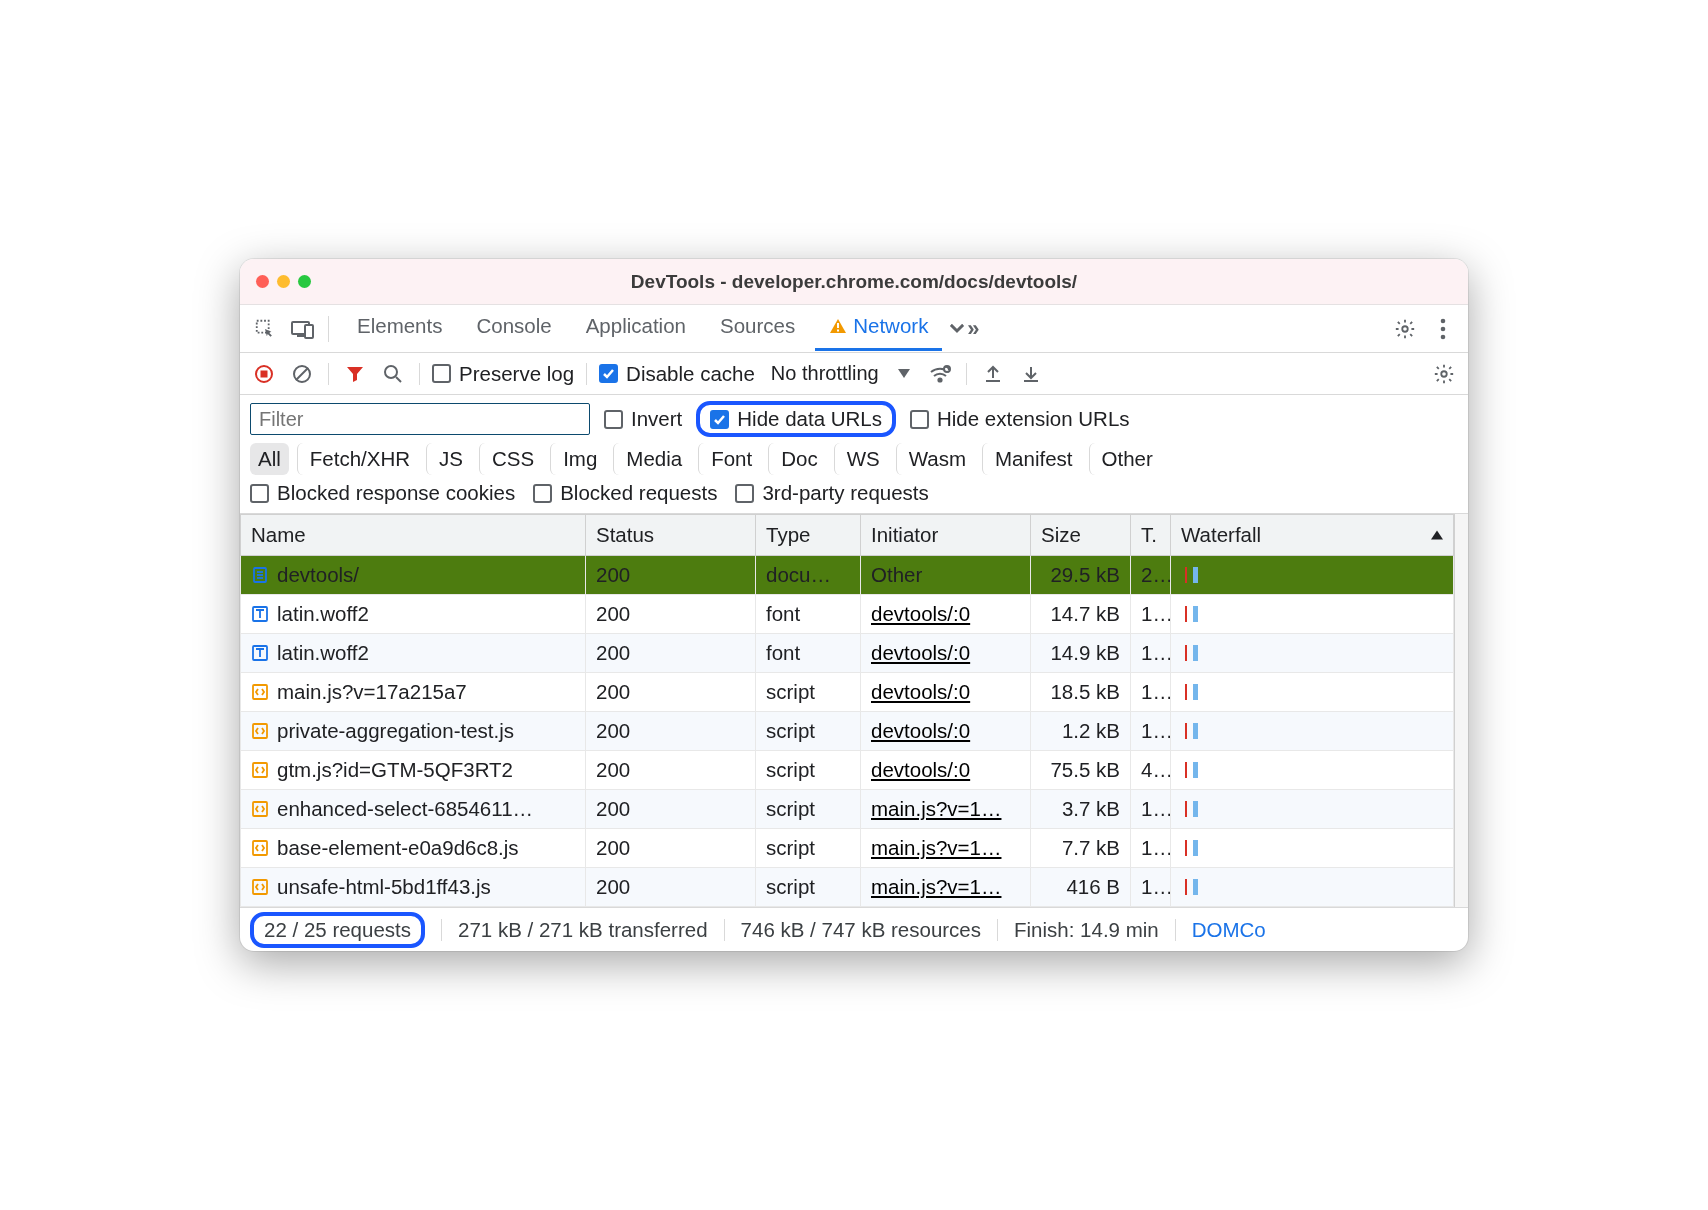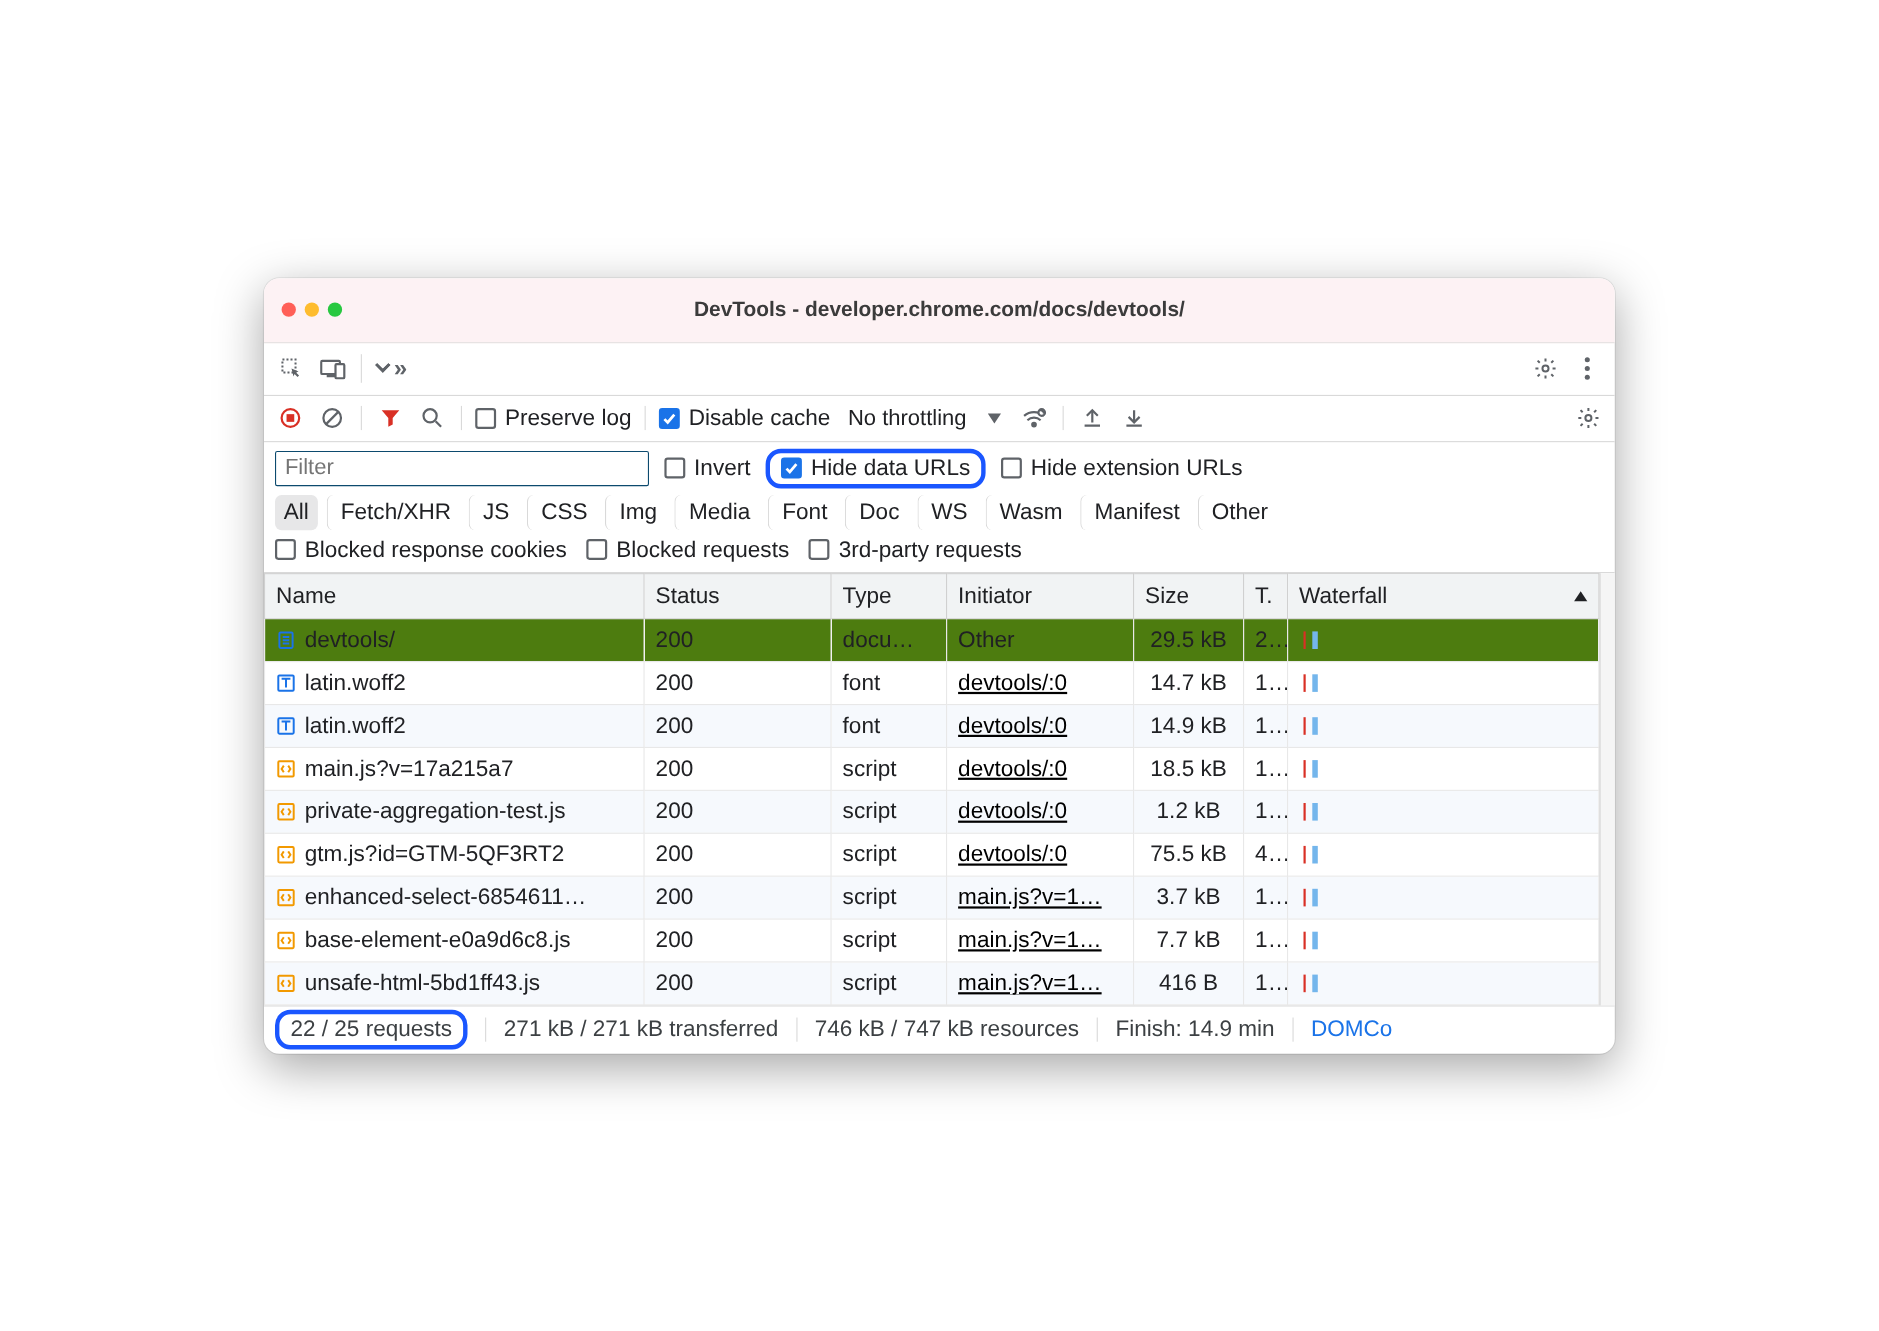--- a/index.html
+++ b/index.html
@@ -17,21 +17,21 @@
     border-radius: 14px;
     overflow: hidden;
     box-shadow: 0 12px 44px rgba(0,0,0,.35), 0 0 0 1px rgba(0,0,0,.08);
     background: #fff;
     font-size: 20.5px;
     color: #202124;
   }
 
   
   .titlebar {
-    height: 59px;
+    height: 46px;
     background: #fdf2f4;
     display: flex;
     align-items: center;
     position: relative;
     border-bottom: 1px solid #e5e1e2;
   }
   .traffic { display: flex; gap: 8px; padding-left: 16px; }
   .tl { width: 13px; height: 13px; border-radius: 50%; }
   .tl.red { background: #ff5f57; }
   .tl.yellow { background: #febc2e; }
@@ -137,21 +137,21 @@
     overflow:hidden; white-space:nowrap; text-overflow:ellipsis;
   }
   .tbl tr.sel td { background:#4d7c0f; }
   .tbl tr.alt td { background:#f6f9fd; }
   .name-cell { display:flex; align-items:center; gap:8px; }
   .ficon { width:18px; height:18px; flex-shrink:0; display:flex; align-items:center; justify-content:center; }
   .ficon svg { width:18px; height:18px; }
   .ficon.doc { color:#1a73e8; }
   .ficon.font { color:#1a73e8; }
   .ficon.script { color:#f29900; }
-  .sz { text-align:center; }
+  .sz { text-align:right; }
   .lnk { color:#000000; text-decoration:underline; }
   .wf-cell { position:relative; height:100%; }
   .wf-cell .redline { position:absolute; left:4px; top:-8px; bottom:-8px; width:2px; background:#d93025; }
   .wf-cell .bluebar { position:absolute; left:12px; top:50%; transform:translateY(-50%); width:5px; height:16px; background:#74b6ec; }
 
   
   .statusbar {
     border-top:1px solid #d9d9d9;
     height:44px; display:flex; align-items:center; gap:10px;
     padding:0 10px; color:#3c4043; overflow:hidden; white-space:nowrap;text-align:right;
@@ -187,20 +187,44 @@
       </svg>
     </div>
     <div class="ic-btn">
       <svg width="24" height="20" viewBox="0 0 24 20" fill="none" stroke="#5f6368" stroke-width="2">
         <rect x="1" y="3" width="17" height="12" rx="1"></rect>
           <path d="M6 17h8"></path>
         <rect x="14" y="6" width="8" height="13" rx="1" fill="#fff"></rect>
       </svg>
     </div>
     <div class="sep"></div>
+    <div class="tabs" id="tabs">
+        <div class="tab">
+          <span>Elements</span>
+        </div>
+        <div class="tab">
+          <span>Console</span>
+        </div>
+        <div class="tab">
+          <span>Application</span>
+        </div>
+        <div class="tab">
+          <span>Sources</span>
+        </div>
+        <div class="tab active">
+          <span class="warn">
+            <svg width="18" height="16" viewBox="0 0 18 16">
+              <path d="M9 1L17 15H1z" fill="#f29900"></path>
+              <rect x="8" y="5" width="2" height="5" fill="#fff"></rect>
+              <rect x="8" y="11.5" width="2" height="2" fill="#fff"></rect>
+            </svg>
+          </span>
+          <span>Network</span>
+        </div>
+      </div>
     <div class="ic-btn">
       <svg width="20" height="20" viewBox="0 0 20 20">
           <path d="M4 6l6 6 6-6" stroke="#5f6368" stroke-width="2.5" fill="none"></path>
           <path d="M4 6l6 6 6-6" stroke="#5f6368" stroke-width="2.5" fill="none" transform="translate(0 0)"></path>
         </svg>
       <span style="font-size:22px;color:#5f6368;font-weight:600;">»</span>
     </div>
     <div class="spacer"></div>
     <div class="ic-btn">
       <svg width="22" height="22" viewBox="0 0 24 24" fill="none" stroke="#5f6368" stroke-width="2">

